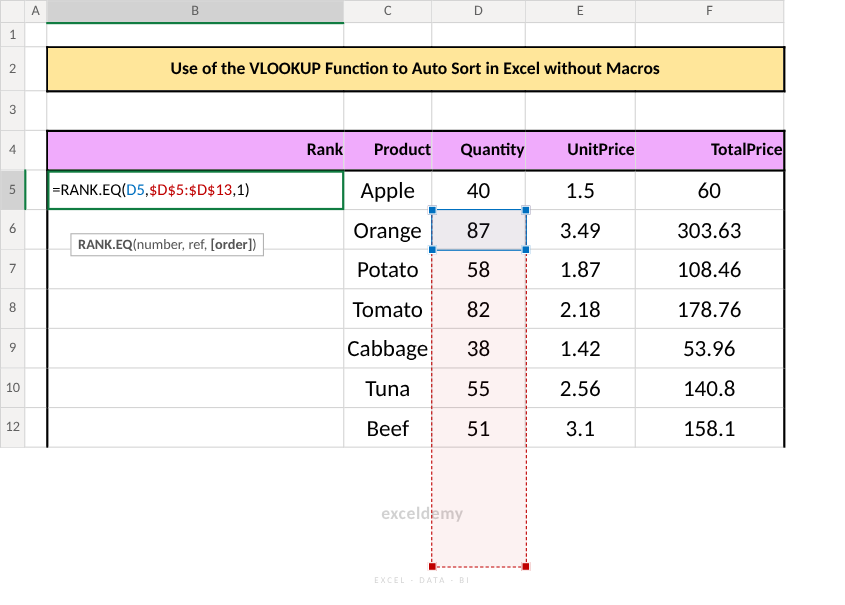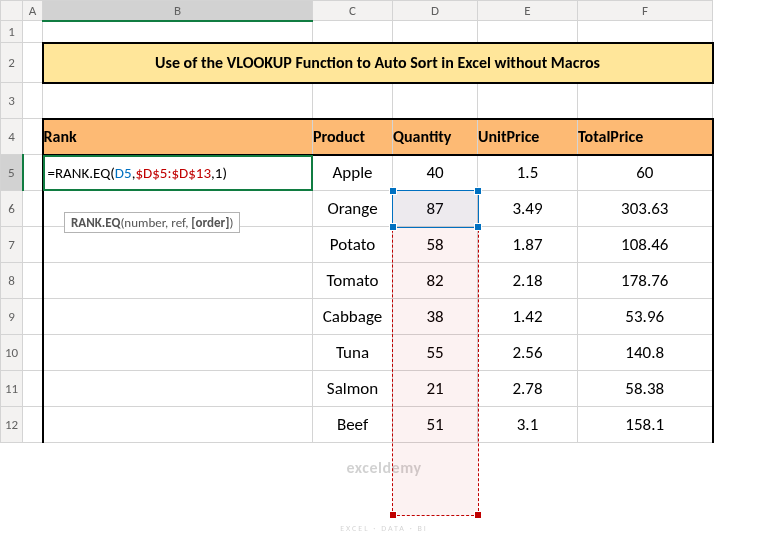--- a/index.html
+++ b/index.html
@@ -57,27 +57,27 @@
     font-weight: bold;
     font-size: 16px;
     color: #000;
     border: 2px solid #000 !important;
   }
   .dborder-l { border-left: 2px solid #000 !important; }
   .dborder-r { border-right: 2px solid #000 !important; }
   .dborder-t { border-top: 2px solid #000 !important; }
   .dborder-b { border-bottom: 2px solid #000 !important; }
   .hdr-cell {
-    background: #fdba74;
+    background: #f0abfc;
     font-weight: bold;
-    text-align: left;
+    text-align: right;
     font-size: 16px;
     margin-left: 20px;
   }
-  .data-cell { text-align: center; font-size: 17px; }
+  .data-cell { text-align: center; font-size: 21px; }
   .rank-cell { text-align: left; padding-left: 6px; font-size: 15px; }
 
   
   .active-cell {
     outline: 2px solid #107c41;
     outline-offset: -2px;
     z-index: 5;
   }
 
   .formula {
@@ -255,29 +255,20 @@
   <tr class="rownum">
     <th class="rowhdr">10</th>
     <td></td>
     <td class="rank-cell dborder-l"></td>
     <td class="data-cell">Tuna</td>
     <td class="data-cell">55</td>
     <td class="data-cell">2.56</td>
     <td class="data-cell dborder-r">140.8</td>
   </tr>
   <tr class="rownum">
-    <th class="rowhdr">11</th>
-    <td></td>
-    <td class="rank-cell dborder-l"></td>
-    <td class="data-cell">Salmon</td>
-    <td class="data-cell">21</td>
-    <td class="data-cell">2.78</td>
-    <td class="data-cell dborder-r">58.38</td>
-  </tr>
-  <tr class="rownum">
     <th class="rowhdr">12</th>
     <td></td>
     <td class="rank-cell dborder-l"></td>
     <td class="data-cell">Beef</td>
     <td class="data-cell">51</td>
     <td class="data-cell">3.1</td>
     <td class="data-cell dborder-r">158.1</td>
   </tr>
 </tbody>
   </table>

